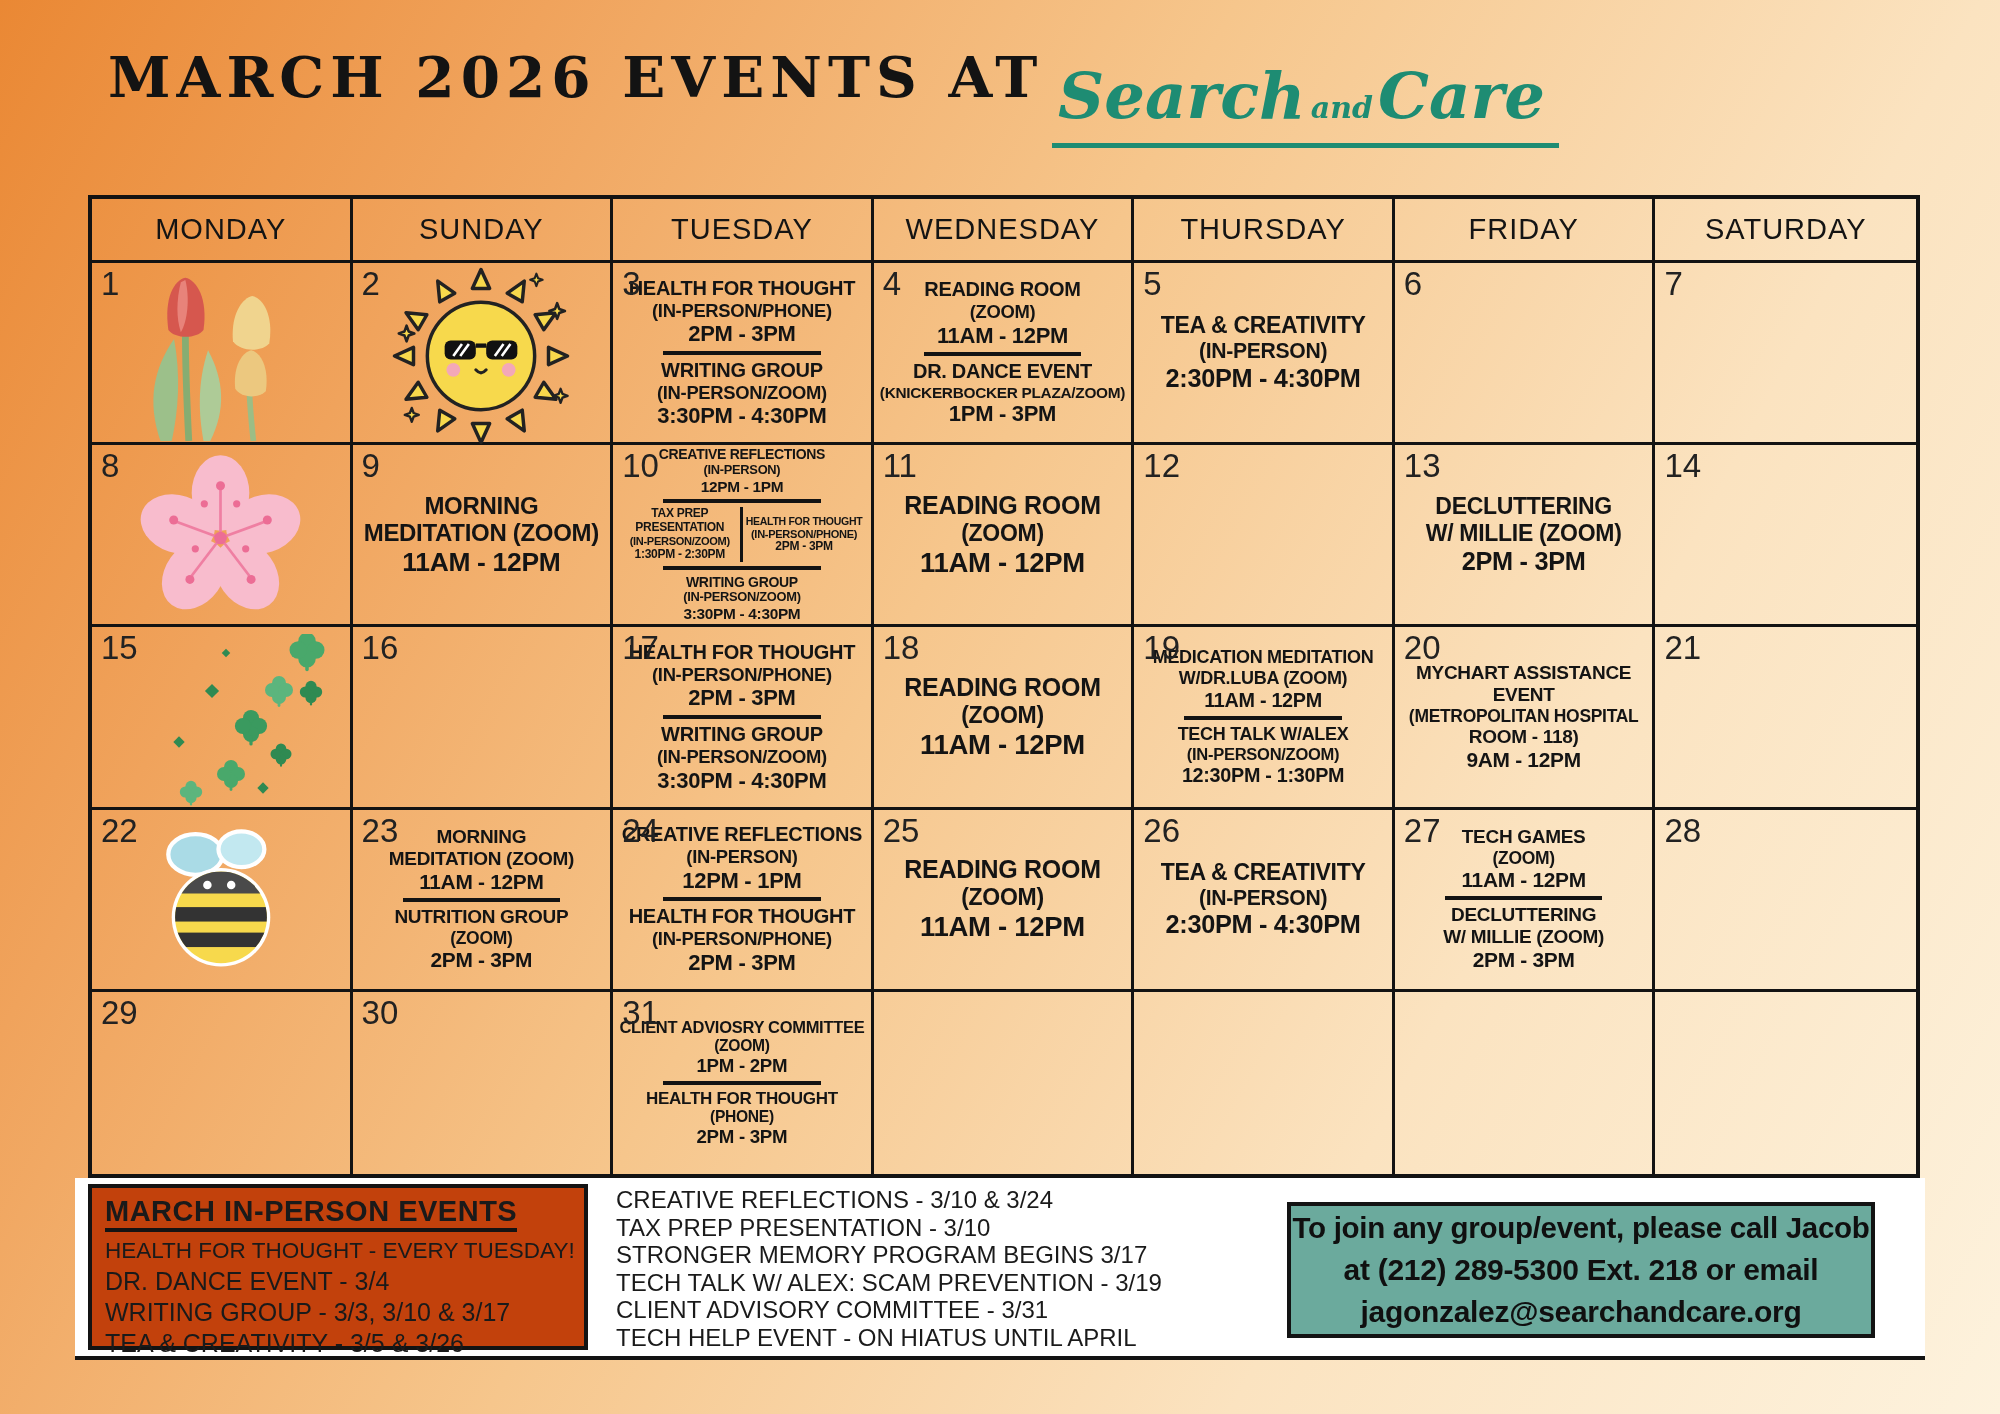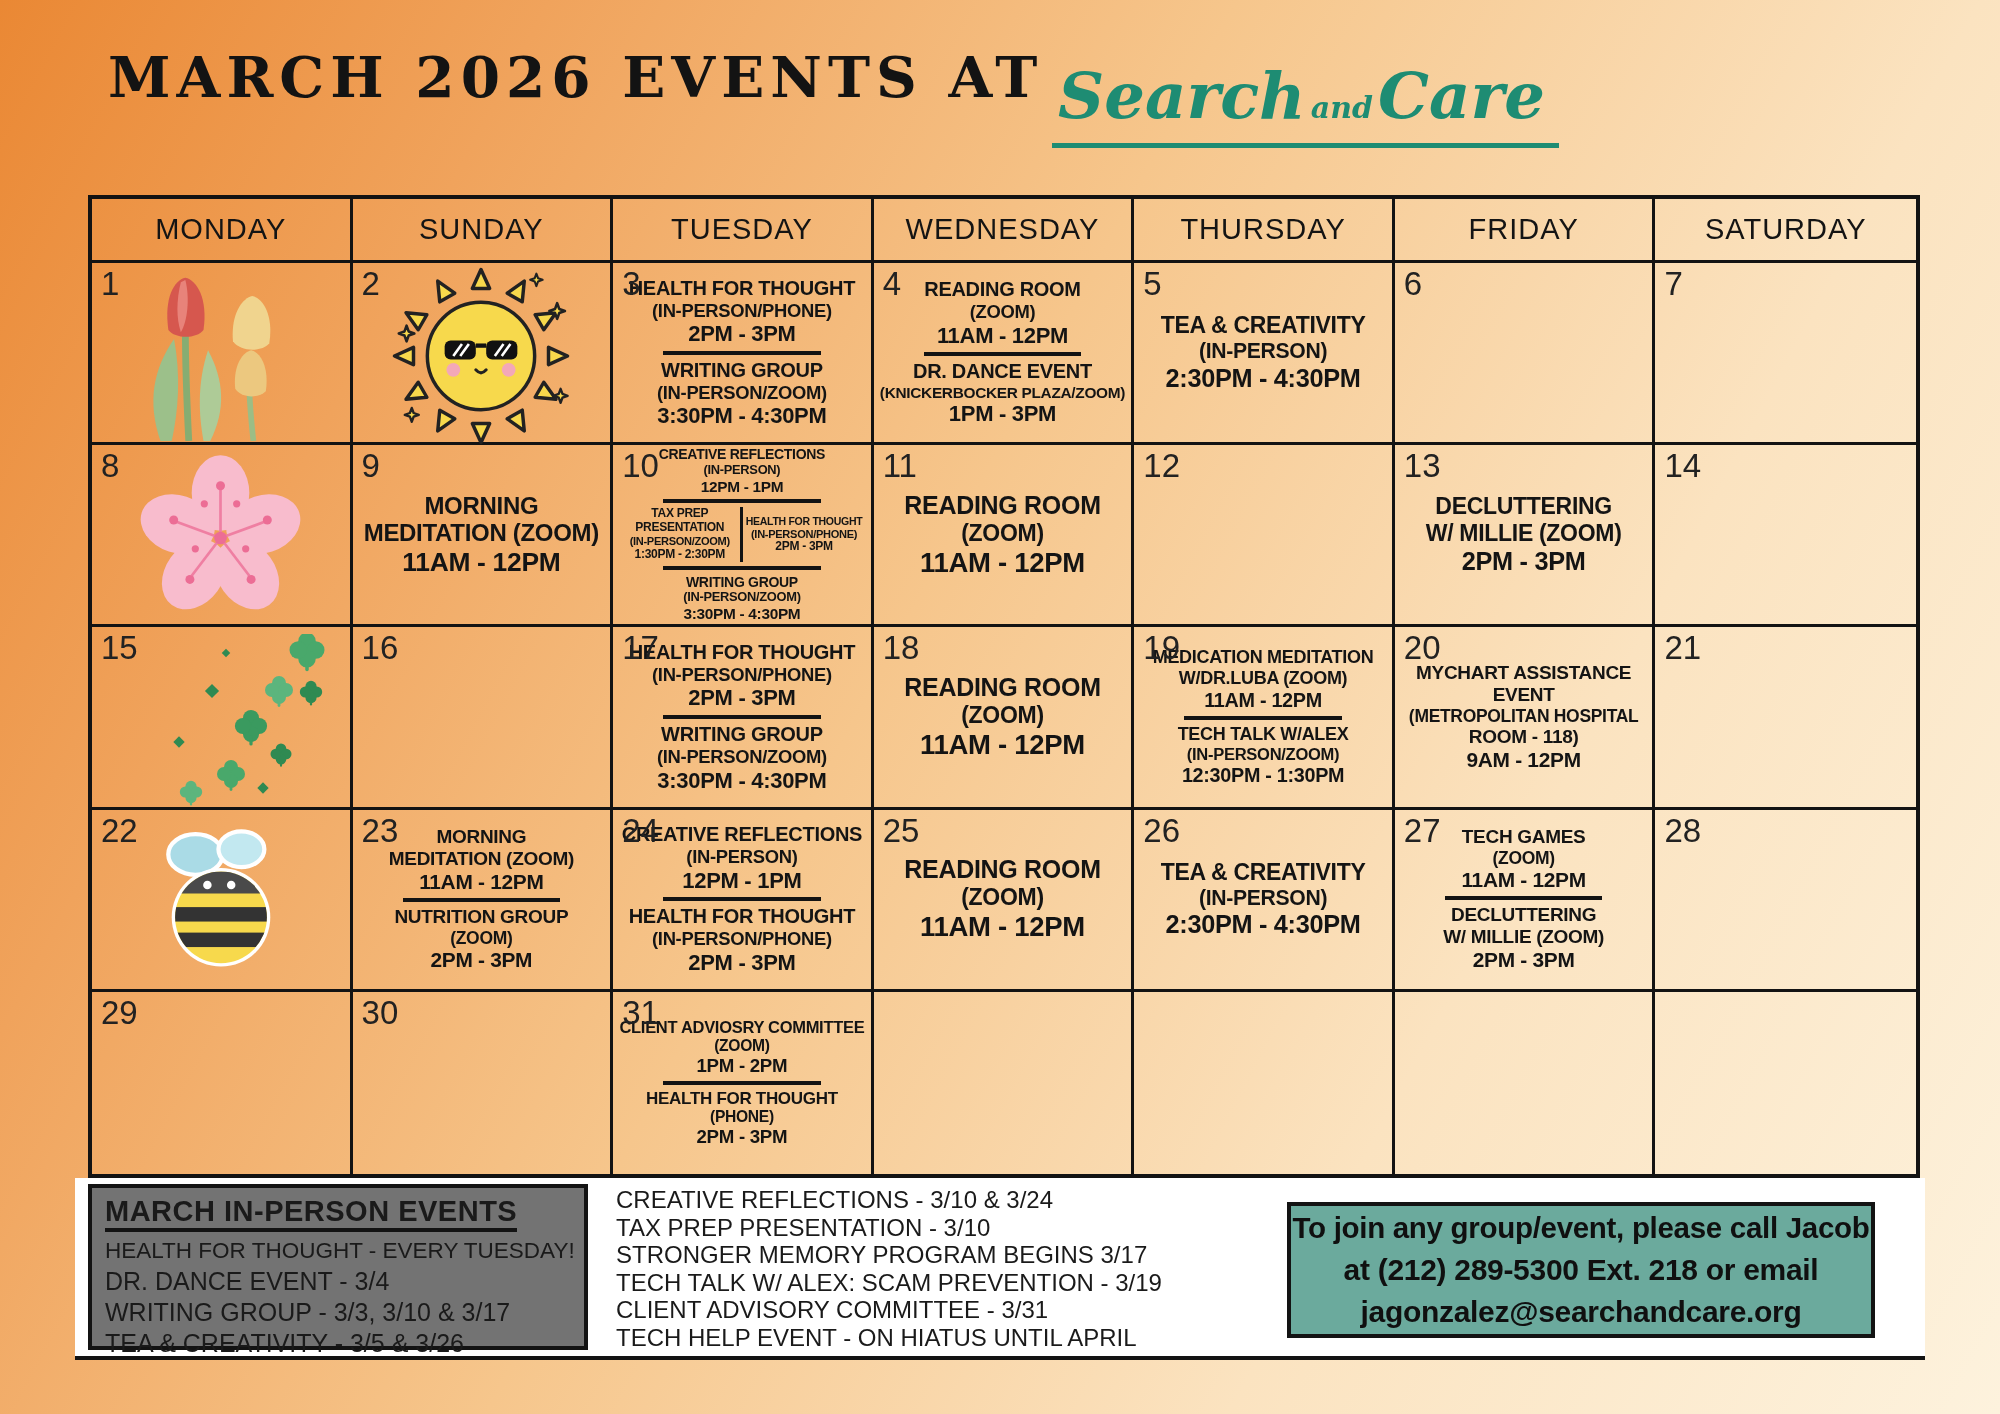--- a/index.html
+++ b/index.html
@@ -28,21 +28,21 @@
       letter-spacing:-0.3px;color:#141414;}
   .p-line{font-size:0.92em;}
   .t-line{font-size:1.1em;}
   .hdiv{height:4px;background:#131313;width:64%;margin:4px auto;flex:none;}
   .cols{display:flex;width:100%;align-items:stretch;}
   .col{flex:1;min-width:0;display:flex;flex-direction:column;justify-content:center;font-size:0.86em;}
   .col + .col{border-left:3px solid #131313;}
   .cell-img{position:absolute;inset:0;display:flex;align-items:center;justify-content:center;padding-top:6px;}
   
   .band{left:75px;top:1178px;width:1850px;height:182px;background:#ffffff;border-bottom:4px solid #131313;box-sizing:border-box;}
-  .inperson-box{position:absolute;left:13px;top:6px;width:500px;height:166px;border:4px solid #131313;box-sizing:border-box;background:#737373;}
+  .inperson-box{position:absolute;left:13px;top:6px;width:500px;height:166px;border:4px solid #131313;box-sizing:border-box;background:#c2410c;}
   .inperson-title{font-size:29px;font-weight:bold;letter-spacing:.5px;display:inline-block;border-bottom:4px solid #131313;
       margin:7px 0 3px 13px;white-space:nowrap;}
   .inperson-item{font-size:25px;line-height:31px;margin-left:13px;white-space:nowrap;}
   .other-list{position:absolute;left:525px;top:8px;width:700px;margin-left:16px;}
   .other-item{font-size:24px;line-height:27.5px;white-space:nowrap;}
   .contact-box{position:absolute;left:1212px;top:24px;width:588px;height:136px;background:#6BAA9D;
       border:4px solid #131313;box-sizing:border-box;display:flex;flex-direction:column;justify-content:center;}
   .contact-line{font-size:30px;font-weight:bold;line-height:42px;text-align:center;white-space:nowrap;color:#101010;letter-spacing:-0.3px;}
 </style>
 </head>

